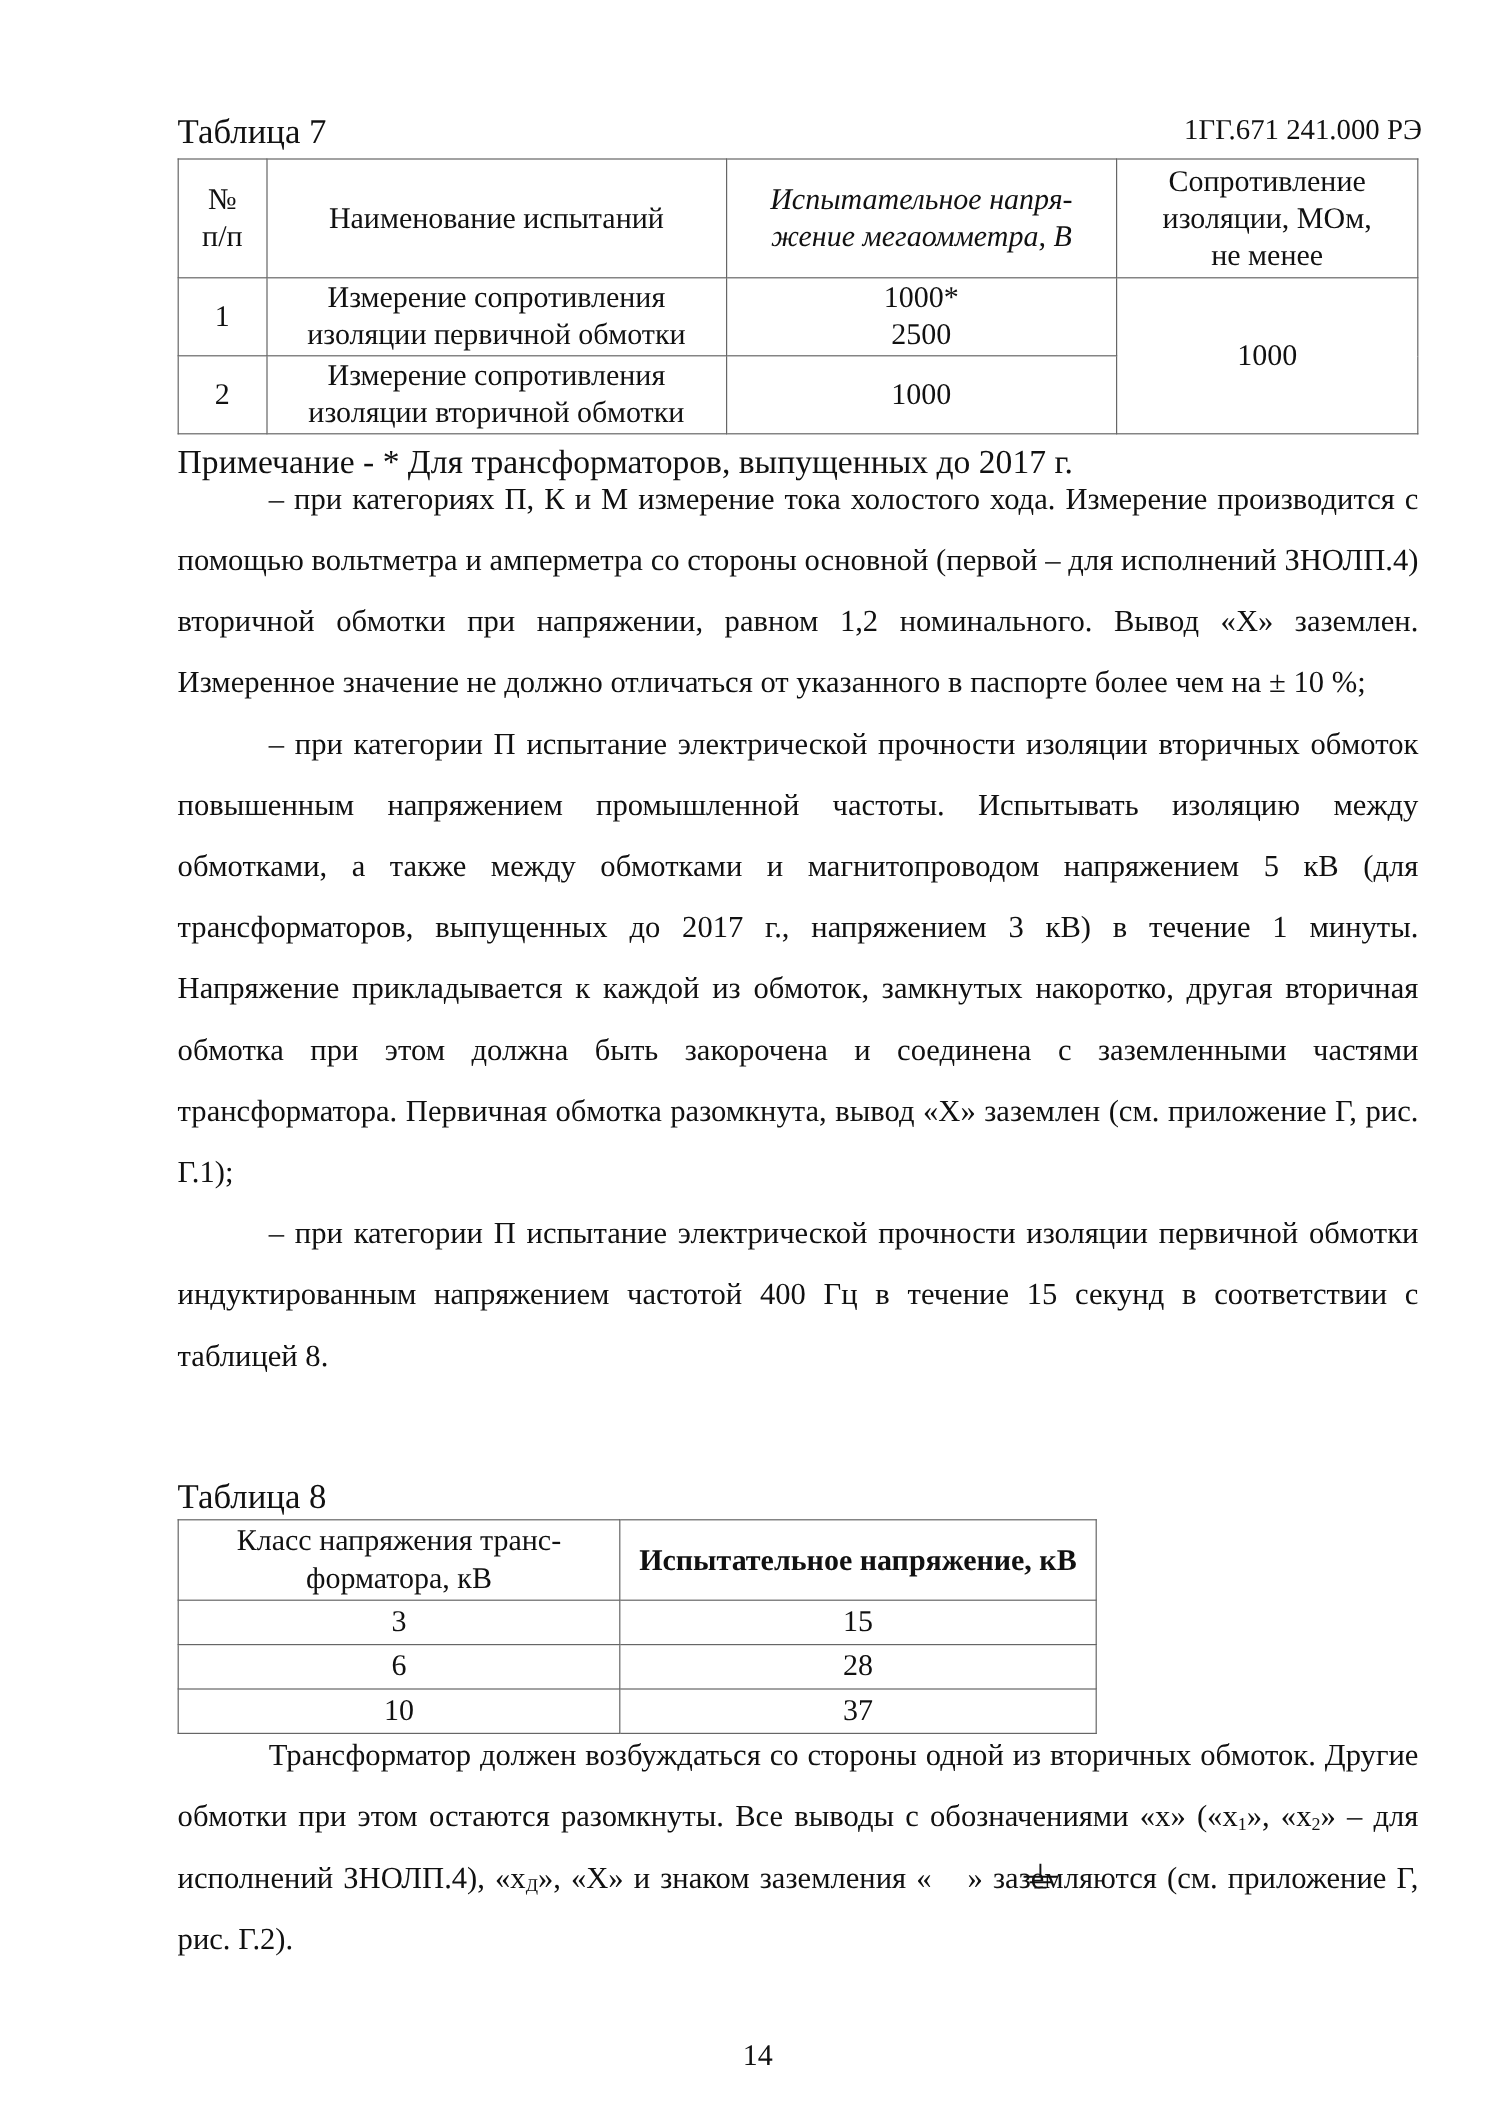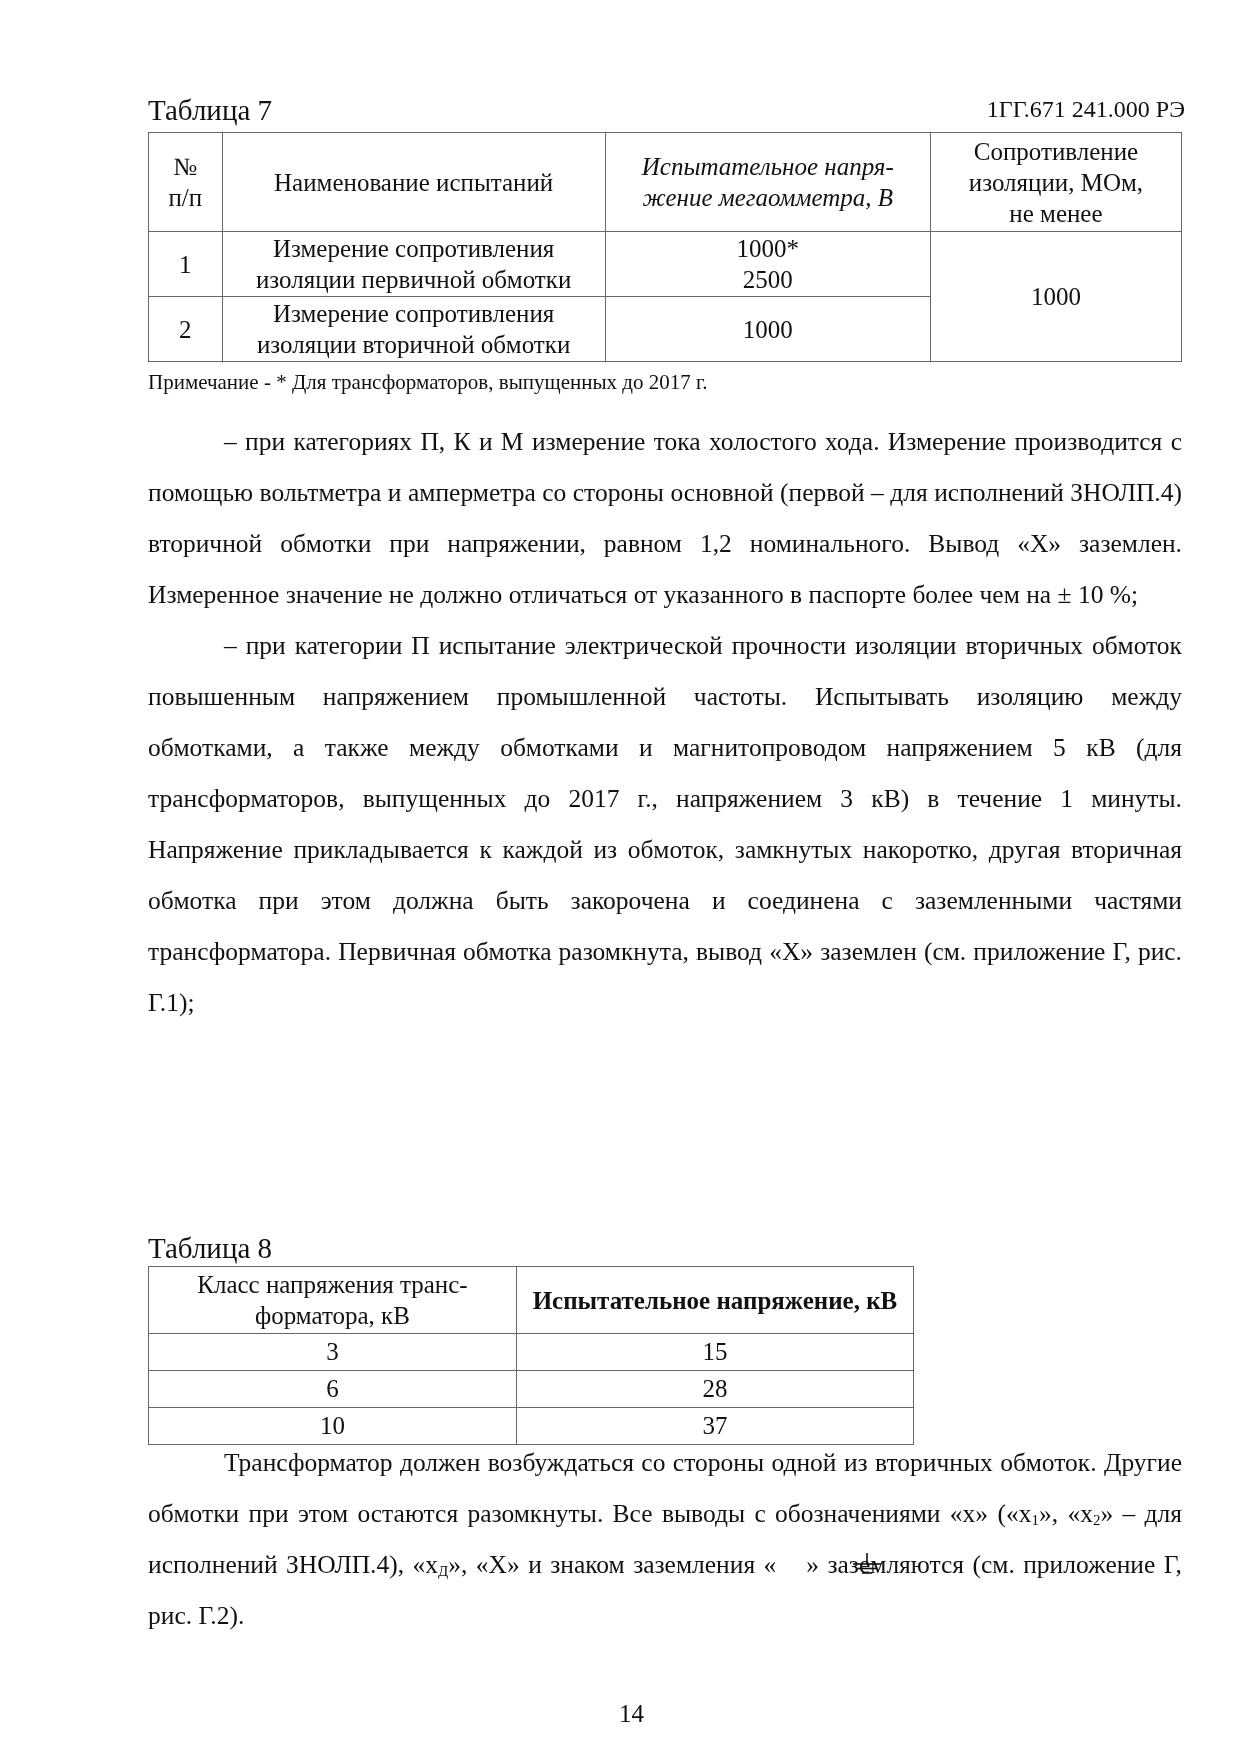--- a/index.html
+++ b/index.html
@@ -34,32 +34,32 @@
   #table7 .c1 { width: 64px; }
   #table7 .c2 { width: 390px; }
   #table7 .c3 { width: 325px; font-style: italic; }
   #table7 .c4 { width: 245px; }
   #table7 thead th { height: 98px; }
   #table7 tbody tr.r1 td { height: 64px; }
   #table7 tbody tr.r2 td { height: 64px; }
 
   .note {
     position: absolute; left: 148px; top: 370px;
-    font-size: 21px;
+    font-size: 28px;
   }
 
   .body-text {
     position: absolute; left: 148px; width: 1034px;
     font-size: 25.5px;
     line-height: 51px;
     text-align: justify;
   }
   .body-text p { margin: 0; text-indent: 76px; }
   .body-text p.dash { text-indent: 76px; }
-  #block1 { top: 416px; }
+  #block1 { top: 390px; }
   #block2 { top: 1437px; }
 
   #table8 { left: 148px; top: 1266px; width: 766px; }
   #table8 .k1 { width: 390px; }
   #table8 .k2 { width: 416px; font-weight: bold; }
   #table8 thead th { height: 66px; }
   #table8 tbody td { height: 36px; line-height: 34px; }
 
   sub { font-size: 15px; vertical-align: -3px; line-height: 0; }
   .ground-icon { display: inline-block; width: 30px; height: 22px; vertical-align: -2px; }
@@ -117,20 +117,21 @@
       <td>1000</td>
     </tr>
   </tbody>
 </table>
 
 <div class="note">Примечание - * Для трансформаторов, выпущенных до 2017 г.</div>
 
 <div id="block1" class="body-text">
   <p class="dash">– при категориях П, К и М измерение тока холостого хода. Измерение производится с помощью вольтметра и амперметра со стороны основной (первой – для исполнений ЗНОЛП.4) вторичной обмотки при напряжении, равном 1,2 номинального. Вывод «Х» заземлен. Измеренное значение не должно отличаться от указанного в паспорте более чем на ± 10 %;</p>
   <p class="dash">– при категории П испытание электрической прочности изоляции вторичных обмоток повышенным напряжением промышленной частоты. Испытывать изоляцию между обмотками, а также между обмотками и магнитопроводом напряжением 5 кВ (для трансформаторов, выпущенных до 2017 г., напряжением 3 кВ) в течение 1 минуты. Напряжение прикладывается к каждой из обмоток, замкнутых накоротко, другая вторичная обмотка при этом должна быть закорочена и соединена с заземленными частями трансформатора. Первичная обмотка разомкнута, вывод «Х» заземлен (см. приложение Г, рис. Г.1);</p>
+  <p class="dash">– при категории П испытание электрической прочности изоляции первичной обмотки индуктированным напряжением частотой 400 Гц в течение 15 секунд в соответствии с таблицей 8.</p>
 </div>
 
 <div id="t8-caption" class="table-caption">Таблица 8</div>
 
 <table id="table8">
   <thead>
     <tr>
       <th class="k1">
         <span>Класс напряжения транс-</span><br>
         <span>форматора, кВ</span>

